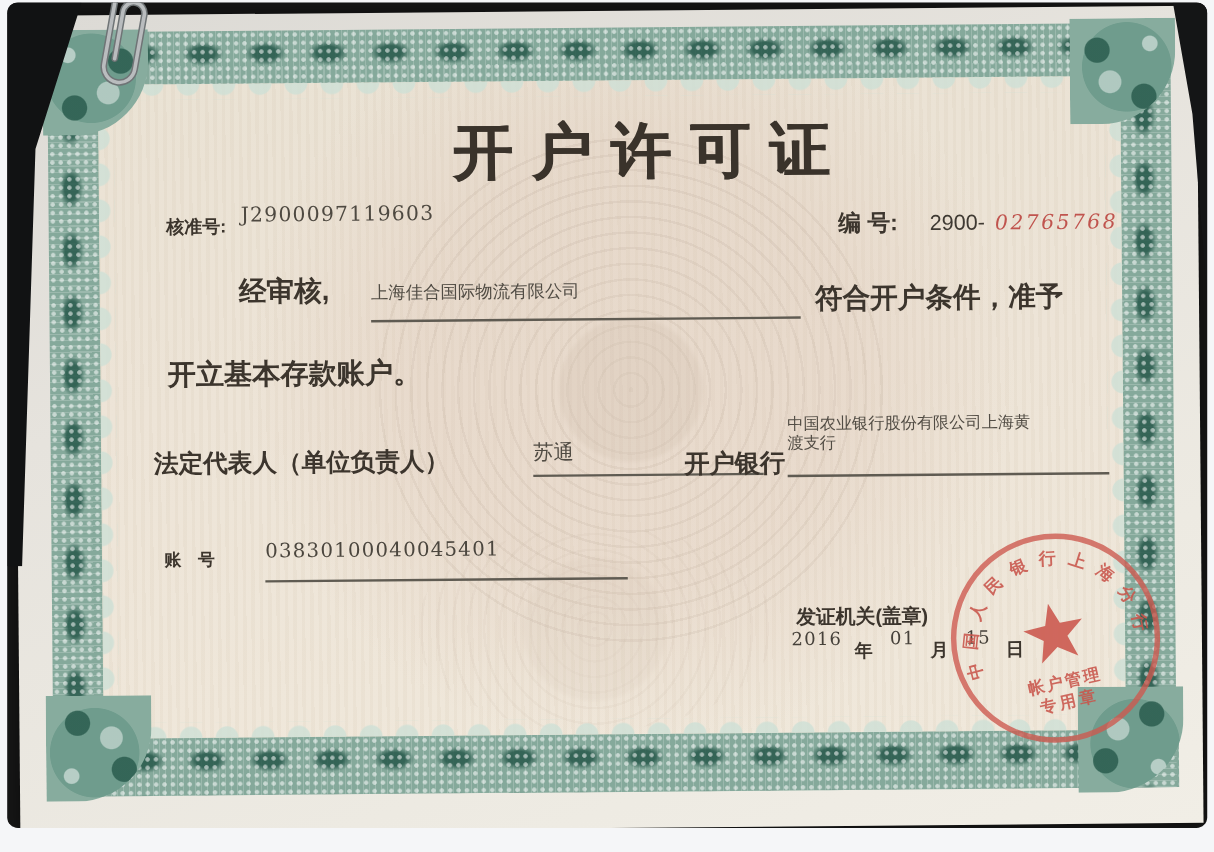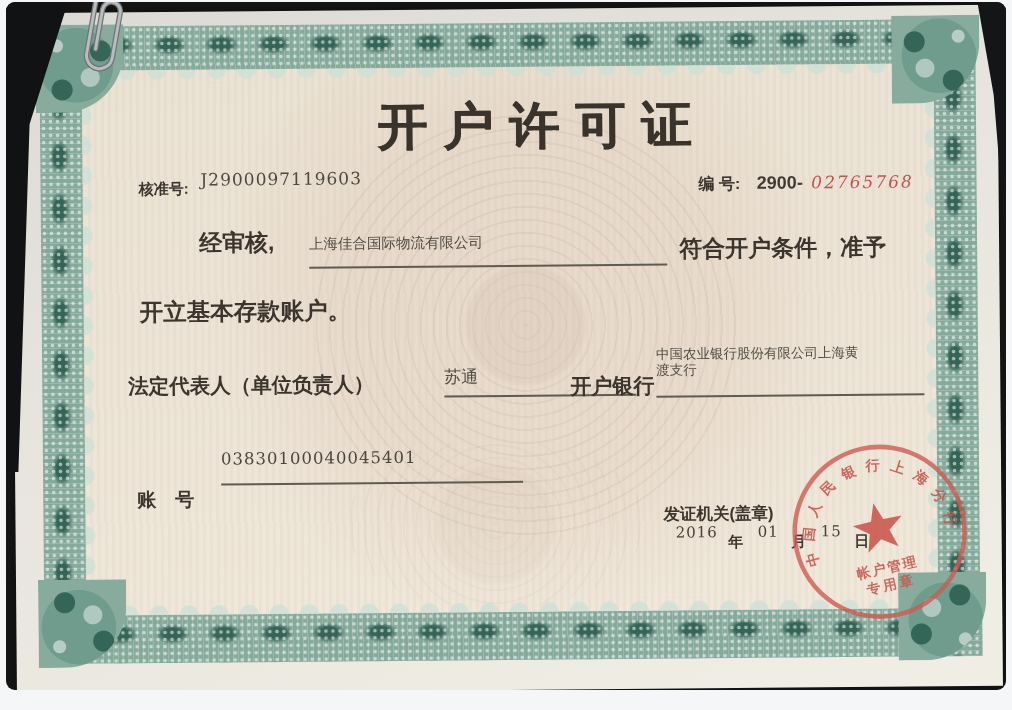--- a/index.html
+++ b/index.html
@@ -97,21 +97,21 @@
   .title{
     left:338px;top:84px;width:384px;text-align:center;
     font-size:50px;font-weight:700;letter-spacing:16px;color:#3a332b;
     text-shadow:1px 0 0 #3a332b;white-space:nowrap;
   }
   .lbl{font-weight:700;color:#3c352d;white-space:nowrap;}
   .field{border-bottom:2px solid #5f5b52;}
   .serial-number{letter-spacing:2px;font-style:italic;}
   .date-row span{display:inline-block;}
   .u-unit{position:relative;top:10px;font-weight:700;color:#3c352d;font-size:15px;}
-  .u-val{font-family:"DejaVu Serif","Liberation Serif",serif;color:#46413a;font-size:15px;letter-spacing:1px;margin-left:16px;}
+  .u-val{font-family:"DejaVu Serif","Liberation Serif",serif;color:#46413a;font-size:15px;letter-spacing:1px;}
   
   .seal{position:absolute;left:768px;top:430px;width:192px;height:192px;
     transform:rotate(-12deg);opacity:.88;z-index:4;}
   .clip{position:absolute;left:60px;top:-4px;width:72px;height:98px;
     transform:rotate(10deg);z-index:6;}
 </style>
 </head>
 <body>
 
 <div class="photo">
@@ -134,22 +134,22 @@
     <div class="scallop sc-right"></div>
     <div class="wm wm1"></div>
     <div class="wm wm2"></div>
 
     <div class="abs title">开户许可证</div>
 
     <div class="abs lbl" style="left:126px;top:168px;font-size:15px;">核准号:</div>
     <div class="abs print" style="left:188px;top:158px;font-size:17px;letter-spacing:1px;">J2900097119603</div>
 
     <div class="abs" style="left:686px;top:166px;white-space:nowrap;">
-      <span class="lbl" style="font-size:16px;">编 号:</span>
-      <span style="font-size:18px;color:#3f3a33;margin-left:12px;font-weight:bold;">2900-</span>
+      <span class="lbl" style="font-size:19px;">编 号:</span>
+      <span style="font-size:18px;color:#3f3a33;margin-left:22px;">2900-</span>
       <span class="serial-number" style="font-size:17px;color:#c0544e;font-family:'DejaVu Serif','Liberation Serif',serif;margin-left:4px;">02765768</span>
     </div>
 
     <div class="abs lbl" style="left:186px;top:216px;font-size:23px;">经审核,</div>
     <div class="abs field" style="left:296px;top:224px;width:358px;height:32px;">
       <span class="print" style="font-size:14.5px;color:#514c44;">上海佳合国际物流有限公司</span>
     </div>
     <div class="abs lbl" style="left:666px;top:226px;font-size:23px;">符合开户条件，准予</div>
 
     <div class="abs lbl" style="left:126px;top:284px;font-size:23.5px;">开立基本存款账户。</div>
@@ -158,21 +158,21 @@
     <div class="abs field" style="left:430px;top:356px;width:192px;height:30px;">
       <span class="print" style="font-size:17px;color:#514c44;">苏通</span>
     </div>
 
     <div class="abs lbl" style="left:556px;top:364px;font-size:21px;">开户银行</div>
     <div class="abs field" style="left:642px;top:338px;width:268px;height:50px;line-height:16px;">
       <span class="print" style="display:block;font-size:13.5px;color:#514c44;">中国农业银行股份有限公司上海黄</span>
       <span class="print" style="display:block;font-size:13.5px;color:#514c44;">渡支行</span>
     </div>
 
-    <div class="abs lbl" style="left:122px;top:446px;font-size:19px;white-space:pre;margin-top:29px;">账　号</div>
+    <div class="abs lbl" style="left:122px;top:446px;font-size:14px;white-space:pre;">账　号</div>
     <div class="abs field" style="left:206px;top:438px;width:302px;height:34px;">
       <span class="print" style="font-size:16.5px;letter-spacing:1px;color:#4b463e;">03830100040045401</span>
     </div>
 
     <div class="abs lbl" style="left:648px;top:496px;font-size:16.5px;">发证机关(盖章)</div>
     <div class="abs date-row" style="left:644px;top:516px;white-space:nowrap;">
       <span class="u-val">2016</span>
       <span class="u-unit" style="margin-left:6px;">年</span>
       <span class="u-val" style="margin-left:10px;">01</span>
       <span class="u-unit" style="margin-left:8px;">月</span>

